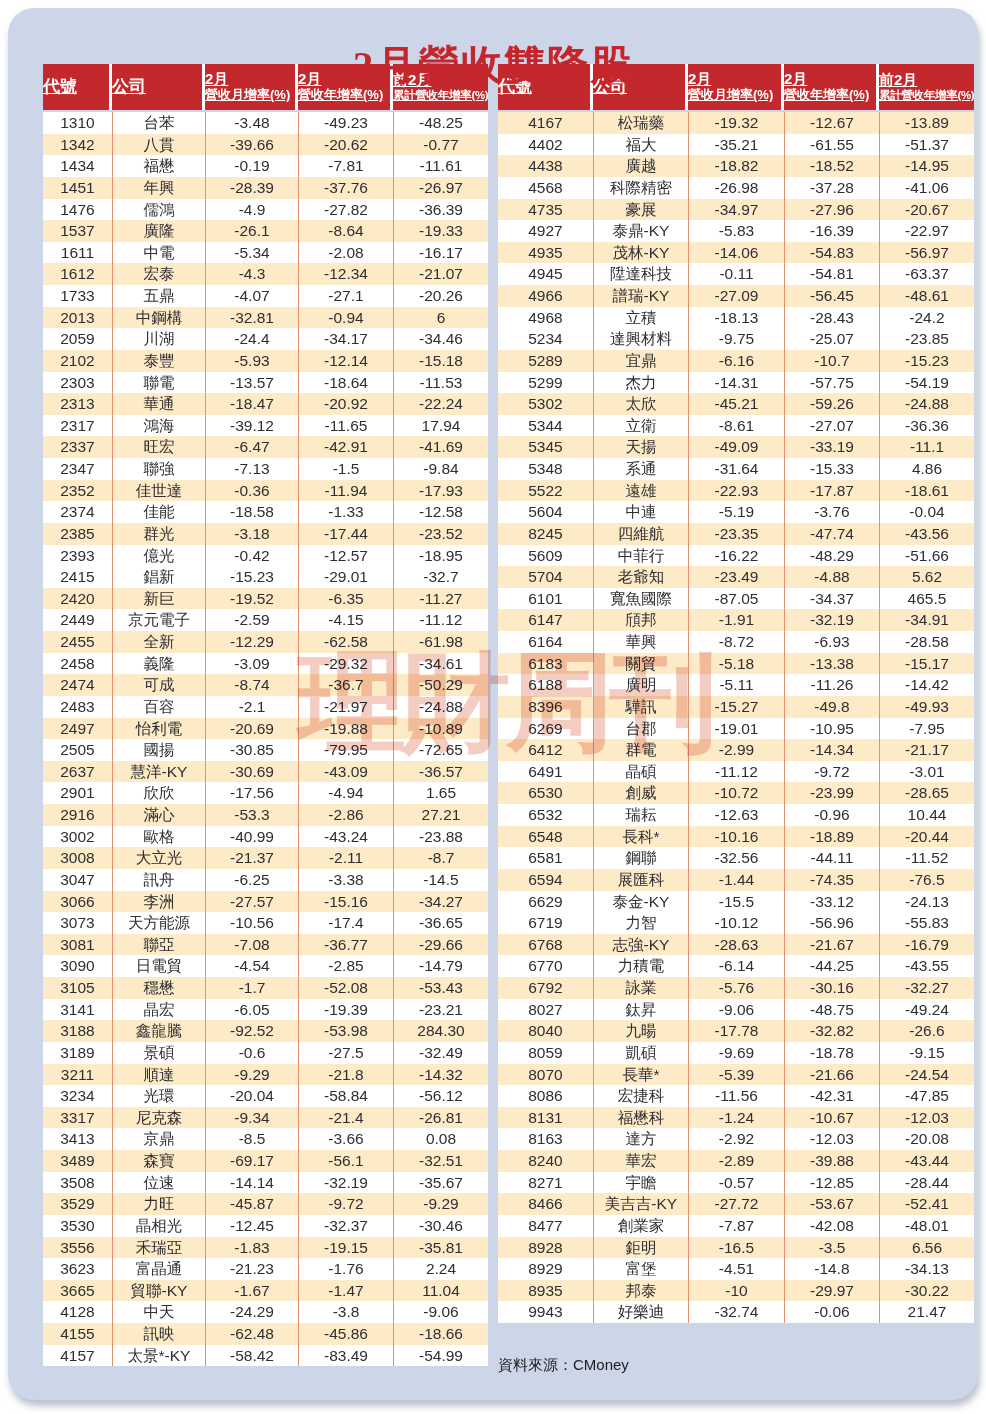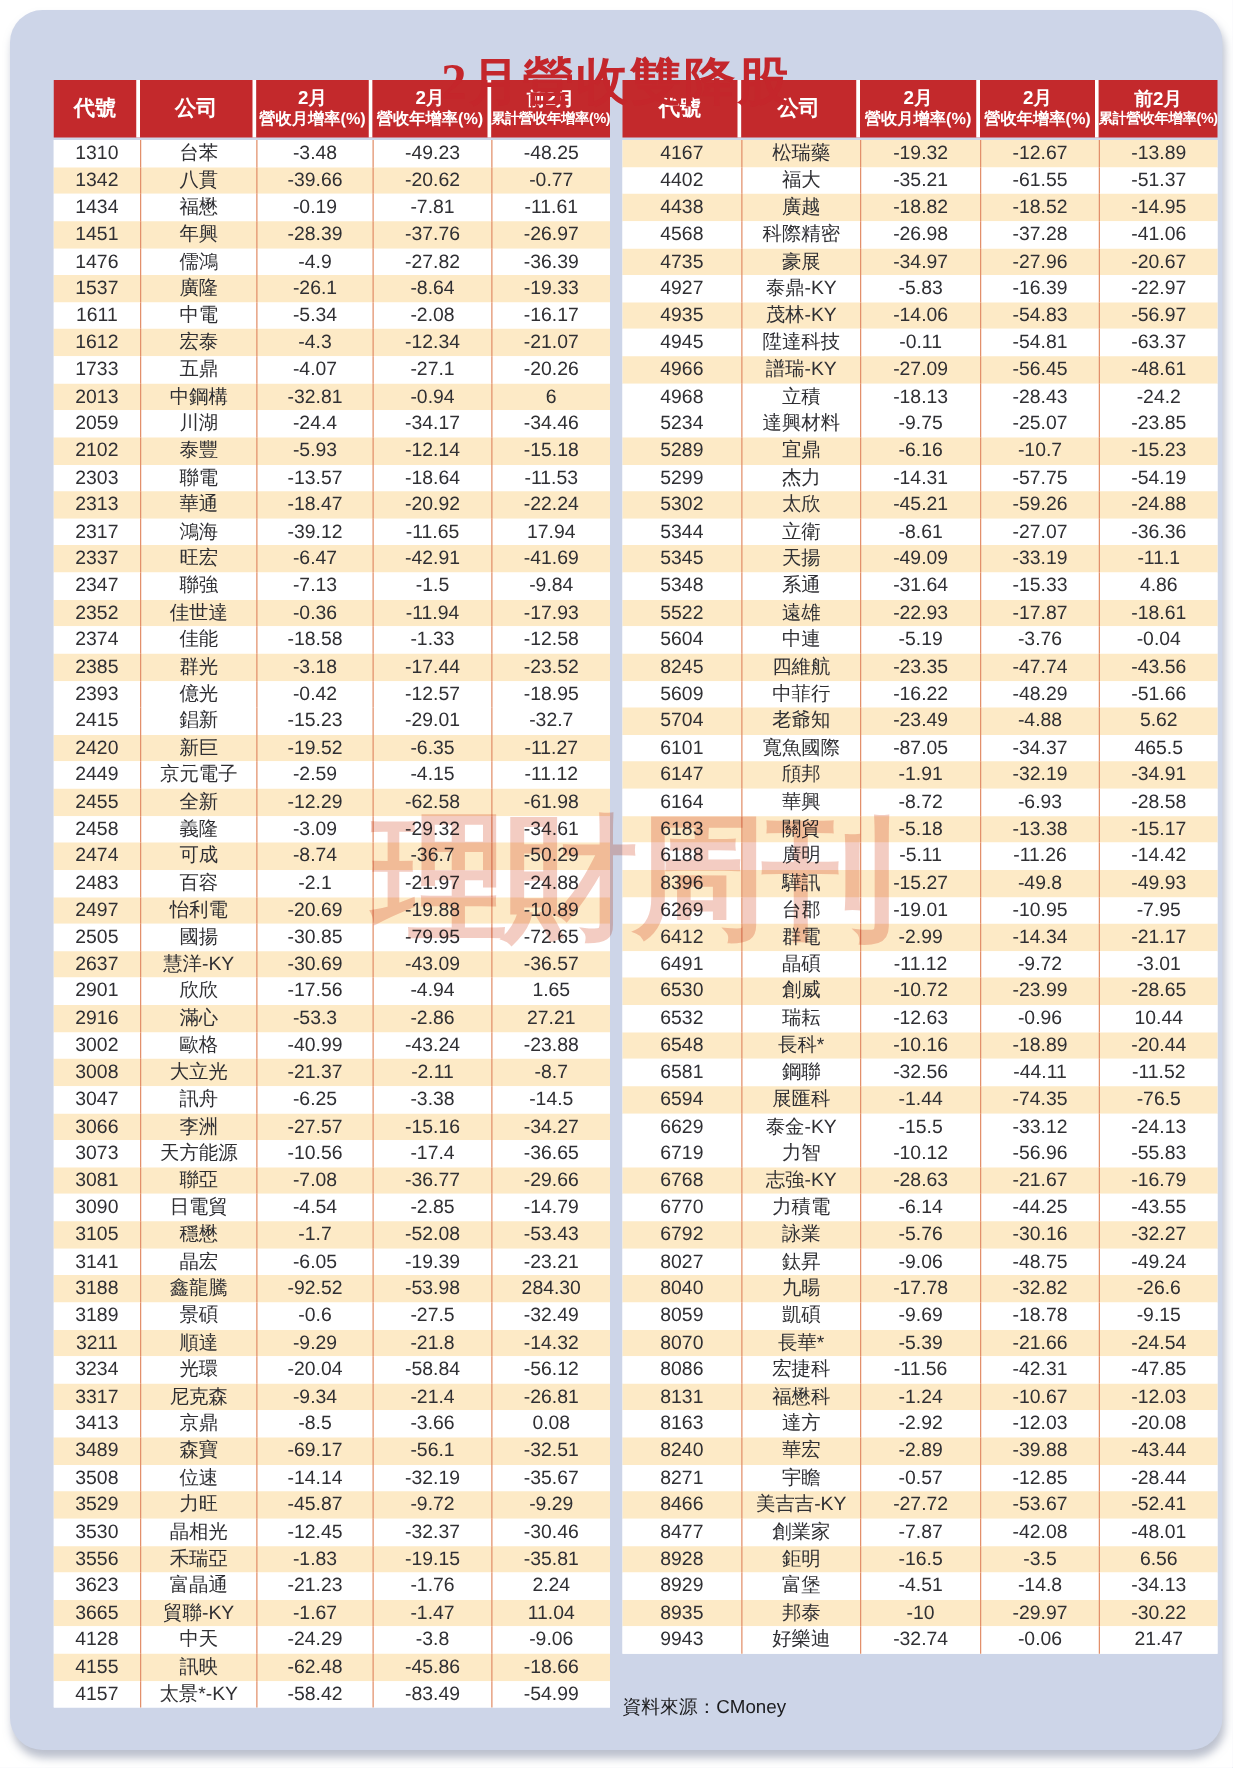--- a/index.html
+++ b/index.html
@@ -28,22 +28,22 @@
     font-size:41px;letter-spacing:2px;color:var(--title-color);z-index:3;margin-top:28px;
   }
   .card{position:absolute;top:64px;z-index:2;}
   .card-left{left:43px;width:445px;}
   .card-right{left:498px;width:476px;}
   .thead{display:grid;height:46px;margin-bottom:2px;}
   .card-left .thead,.card-left .row{grid-template-columns:69fr 93fr 93fr 95fr 95fr;}
   .card-right .thead,.card-right .row{grid-template-columns:95fr 95fr 96fr 95fr 95fr;}
   .th{
     background:var(--header-bg);color:#ffffff;display:flex;flex-direction:column;
-    justify-content:center;align-items:center;line-height:1.12;font-weight:bold;
-    white-space:nowrap;overflow:hidden;
+    justify-content:center;align-items:flex-start;line-height:1.12;font-weight:bold;
+    white-space:nowrap;overflow:hidden;text-decoration:underline;
   }
   .th:not(:last-child){border-right:3px solid #ffffff;}
   .th .th-top{font-size:15px;}
   .th.col1 .th-top,.th.col2 .th-top{font-size:17px;}
   .th .th-sub{font-size:13px;}
   .th.col5 .th-sub{font-size:11.5px;letter-spacing:-0.3px;}
   .tbody{background:#ffffff;}
   .row{display:grid;height:21.63px;align-items:center;background:#ffffff;}
   .row.cream{background:var(--stripe);}
   .td{

